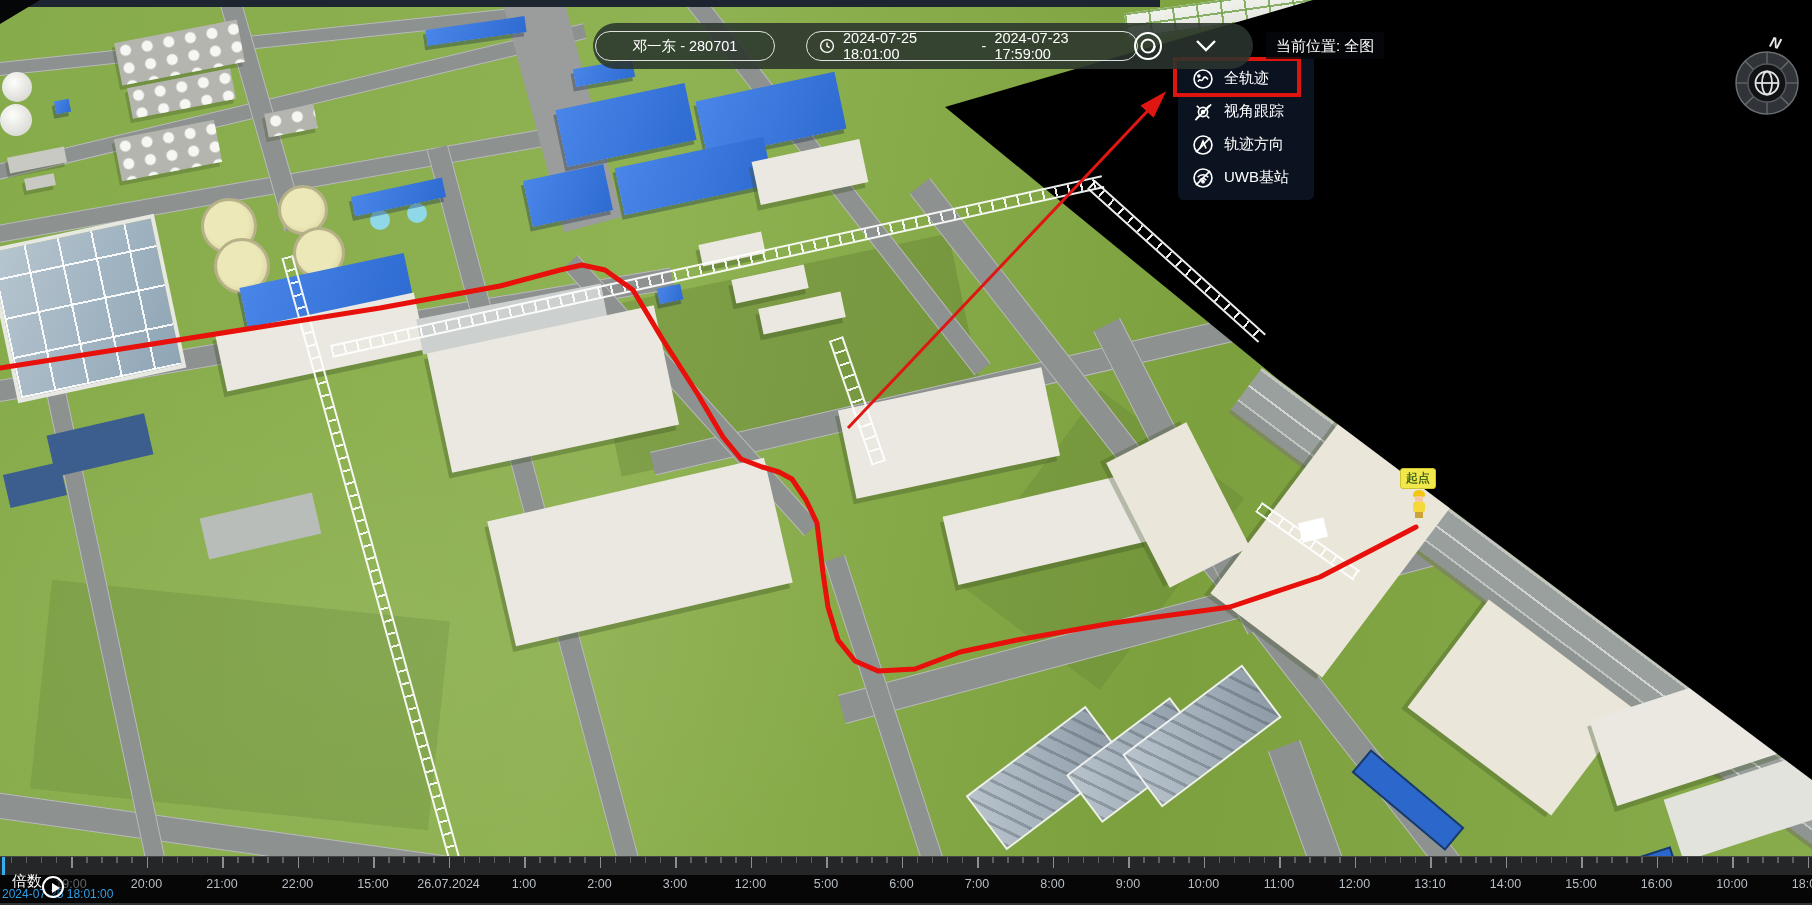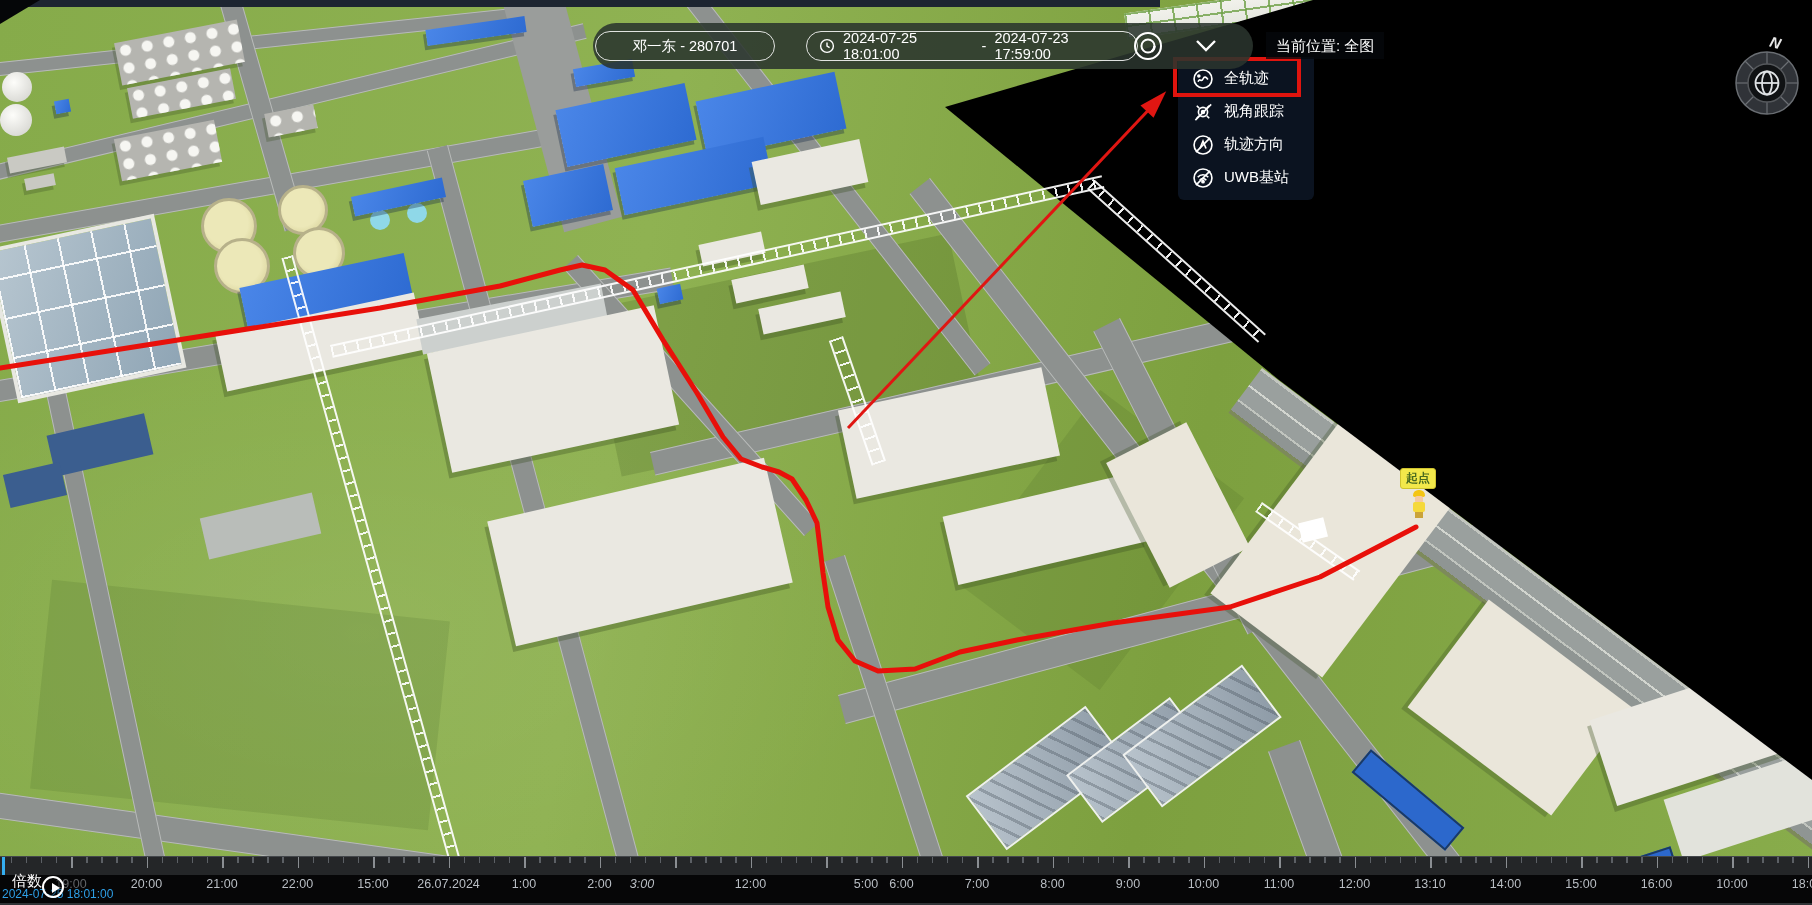--- a/index.html
+++ b/index.html
@@ -410,23 +410,23 @@
       </div>
     <div>
         <div class="tl-label" style="left: 71px; opacity: 0.5;">19:00</div>
         <div class="tl-label" style="left: 146.5px;">20:00</div>
         <div class="tl-label" style="left: 222px;">21:00</div>
         <div class="tl-label" style="left: 297.5px;">22:00</div>
         <div class="tl-label" style="left: 373px;">15:00</div>
         <div class="tl-label" style="left: 448.5px;">26.07.2024</div>
         <div class="tl-label" style="left: 524px;">1:00</div>
         <div class="tl-label" style="left: 599.5px;">2:00</div>
-        <div class="tl-label" style="left: 642px; font-style: italic;">3:00</div>
+        <div class="tl-label" style="left: 675px;">3:00</div>
         <div class="tl-label" style="left: 750.5px;">12:00</div>
-        <div class="tl-label" style="left: 826px; margin-left: 40px;">5:00</div>
+        <div class="tl-label" style="left: 826px;">5:00</div>
         <div class="tl-label" style="left: 901.5px;">6:00</div>
         <div class="tl-label" style="left: 977px;">7:00</div>
         <div class="tl-label" style="left: 1052.5px;">8:00</div>
         <div class="tl-label" style="left: 1128px;">9:00</div>
         <div class="tl-label" style="left: 1203.5px;">10:00</div>
         <div class="tl-label" style="left: 1279px;">11:00</div>
         <div class="tl-label" style="left: 1354.5px;">12:00</div>
         <div class="tl-label" style="left: 1430px;">13:10</div>
         <div class="tl-label" style="left: 1505.5px;">14:00</div>
         <div class="tl-label" style="left: 1581px;">15:00</div>

